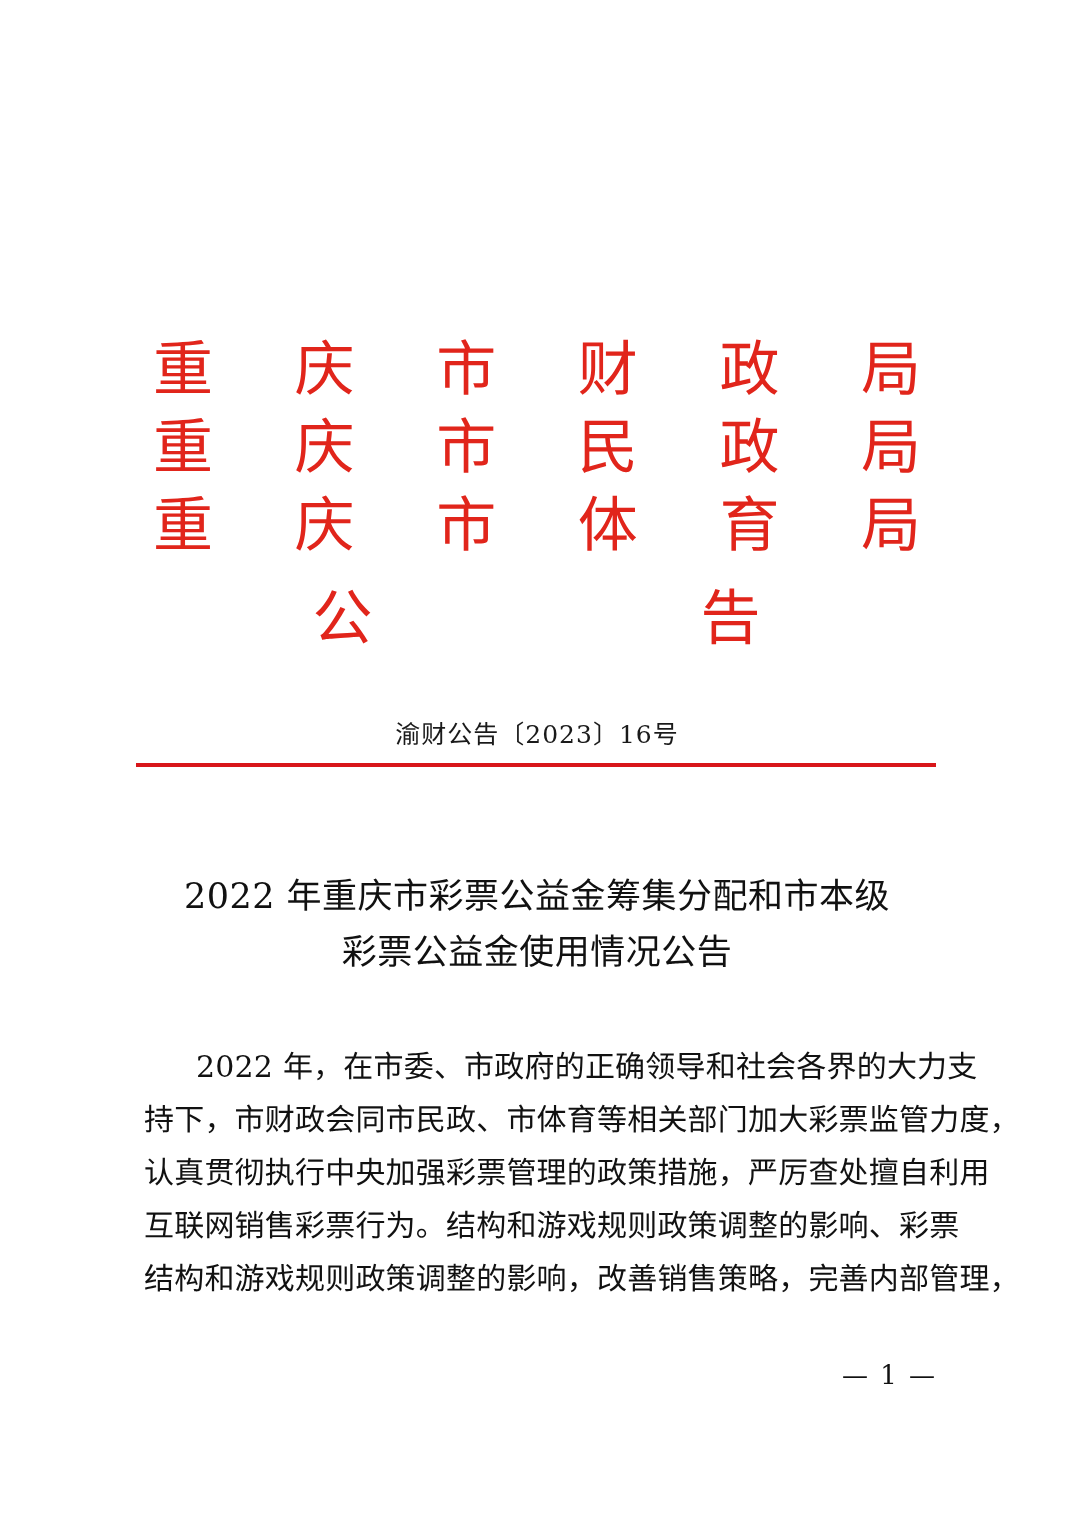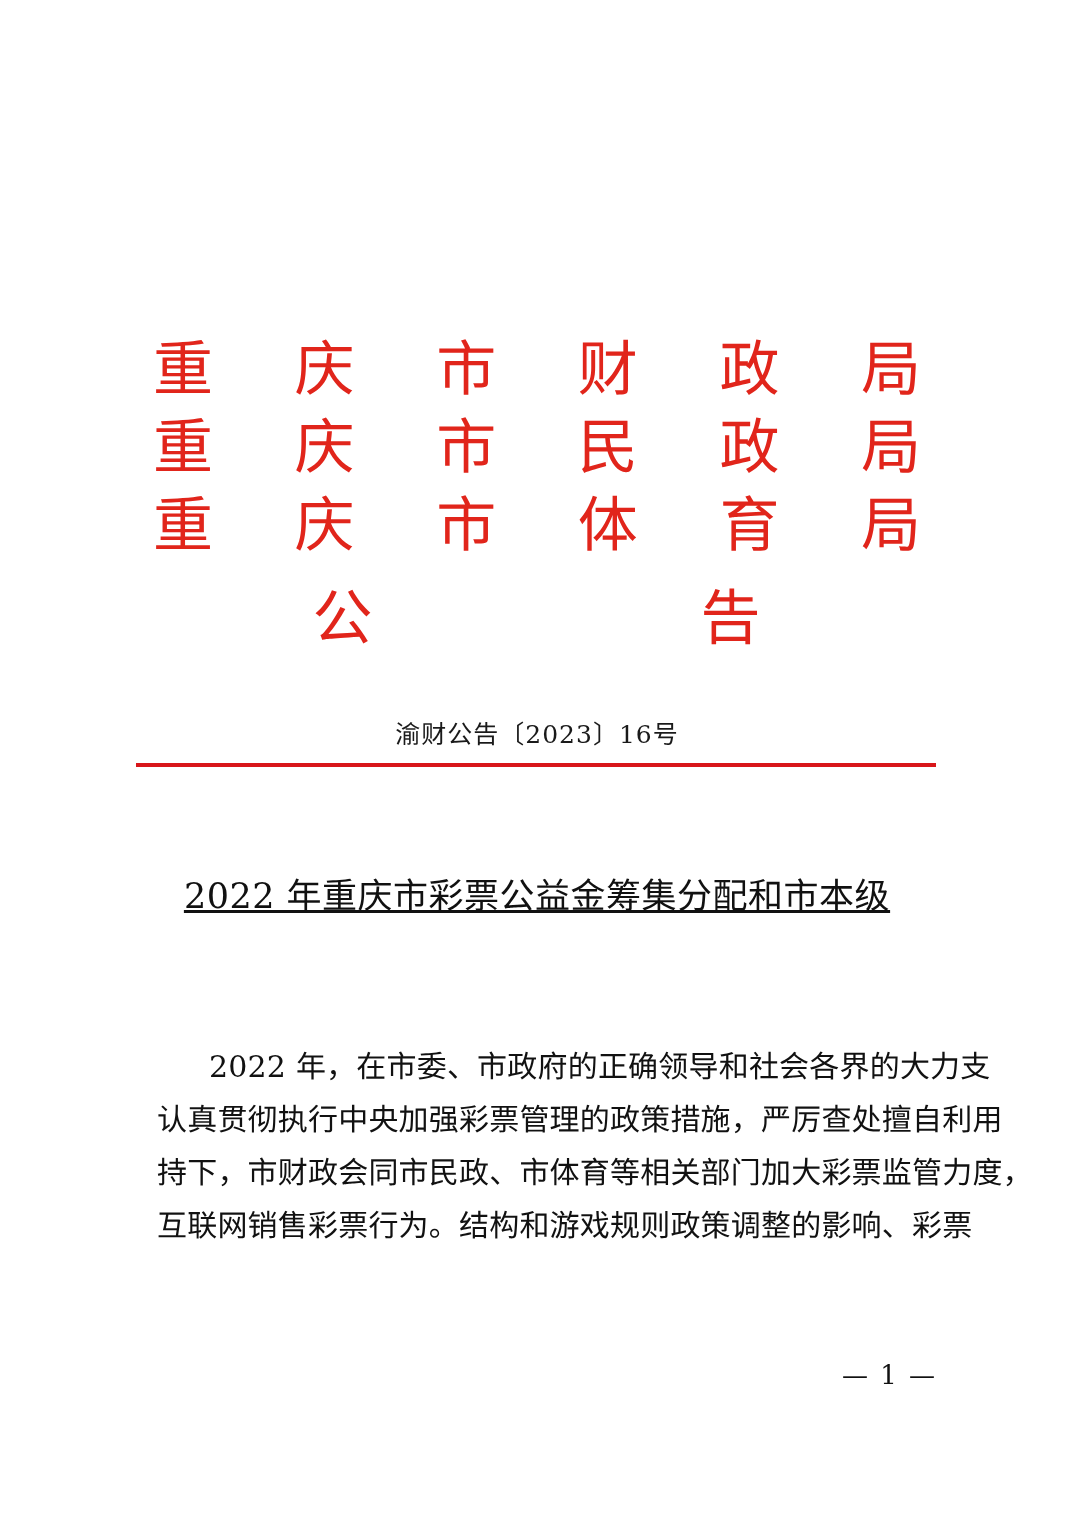--- a/index.html
+++ b/index.html
@@ -101,34 +101,32 @@
     text-align: center;
     font-size: 35px;
     line-height: 56px;
     color: #111111;
     font-weight: 400;
     letter-spacing: 0.5px;
   }
   .doc-title .tline {
     display: block;
     white-space: nowrap;
-    text-decoration: underline;
   }
 
   
   .doc-body {
     position: absolute;
     left: 144px;
     top: 1040px;
     width: 794px;
     font-size: 30px;
     line-height: 53px;
     color: #111111;
     letter-spacing: 0.2px;
-    margin-left: 13px;
   }
   .doc-body .bline {
     display: block;
     white-space: nowrap;
     height: 53px;
   }
   .doc-body .bline.indent {
     text-indent: 52px;
   }
 
@@ -188,24 +186,26 @@
     <span class="gap"></span>
     <span class="glyph">告</span>
   </div>
 
   <div class="docnum">渝财公告〔2023〕16号</div>
 
   <div class="red-rule"></div>
 
   <div class="doc-title">
     <span class="tline">2022 年重庆市彩票公益金筹集分配和市本级</span>
+    <span class="tline">彩票公益金使用情况公告</span>
   </div>
 
   <div class="doc-body">
     <span class="bline indent">2022 年，在市委、市政府的正确领导和社会各界的大力支</span>
+    <span class="bline">持下，市财政会同市民政、市体育等相关部门加大彩票监管力度，</span>
     <span class="bline">认真贯彻执行中央加强彩票管理的政策措施，严厉查处擅自利用</span>
-    <span class="bline">持下，市财政会同市民政、市体育等相关部门加大彩票监管力度，</span>
     <span class="bline">互联网销售彩票行为。结构和游戏规则政策调整的影响、彩票</span>
+    <span class="bline">结构和游戏规则政策调整的影响，改善销售策略，完善内部管理，</span>
   </div>
 
   <div class="page-number">— 1 —</div>
 
 </div>
 
 </body></html>

